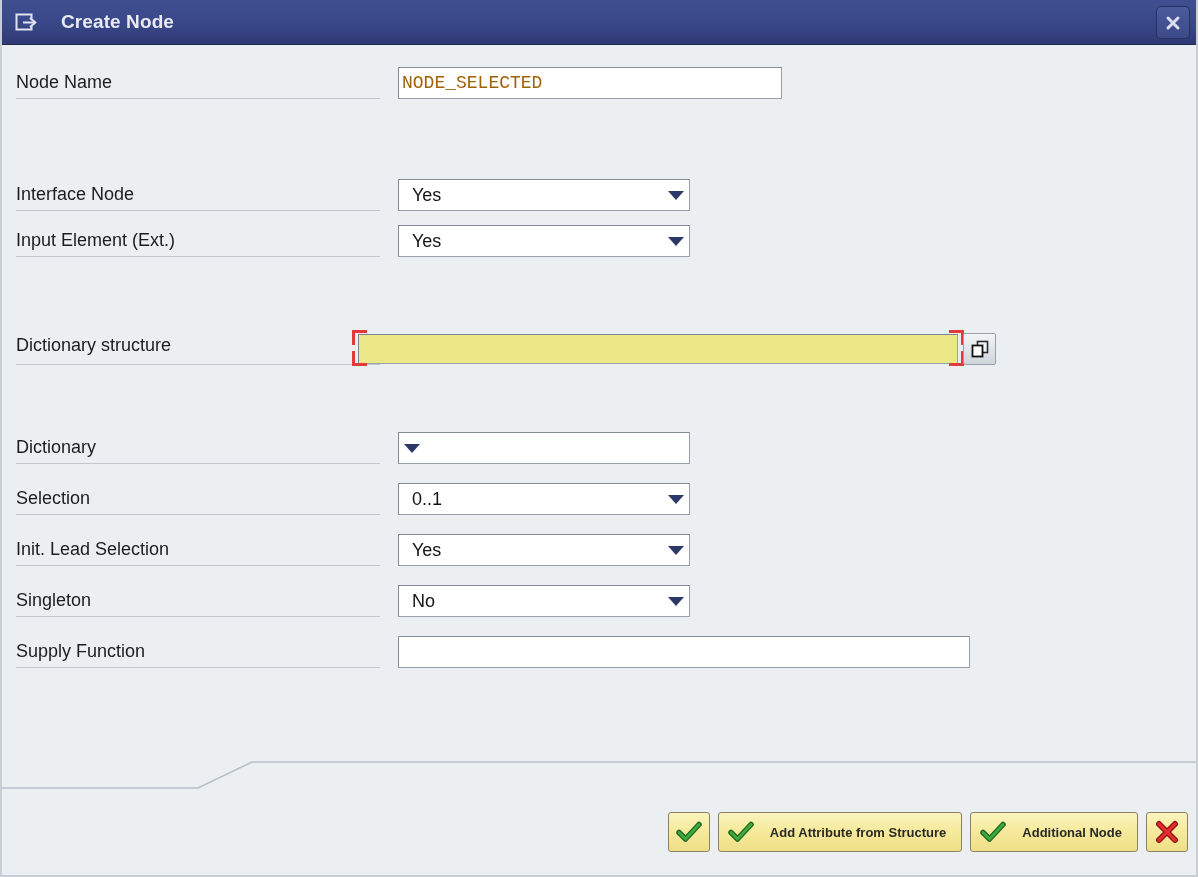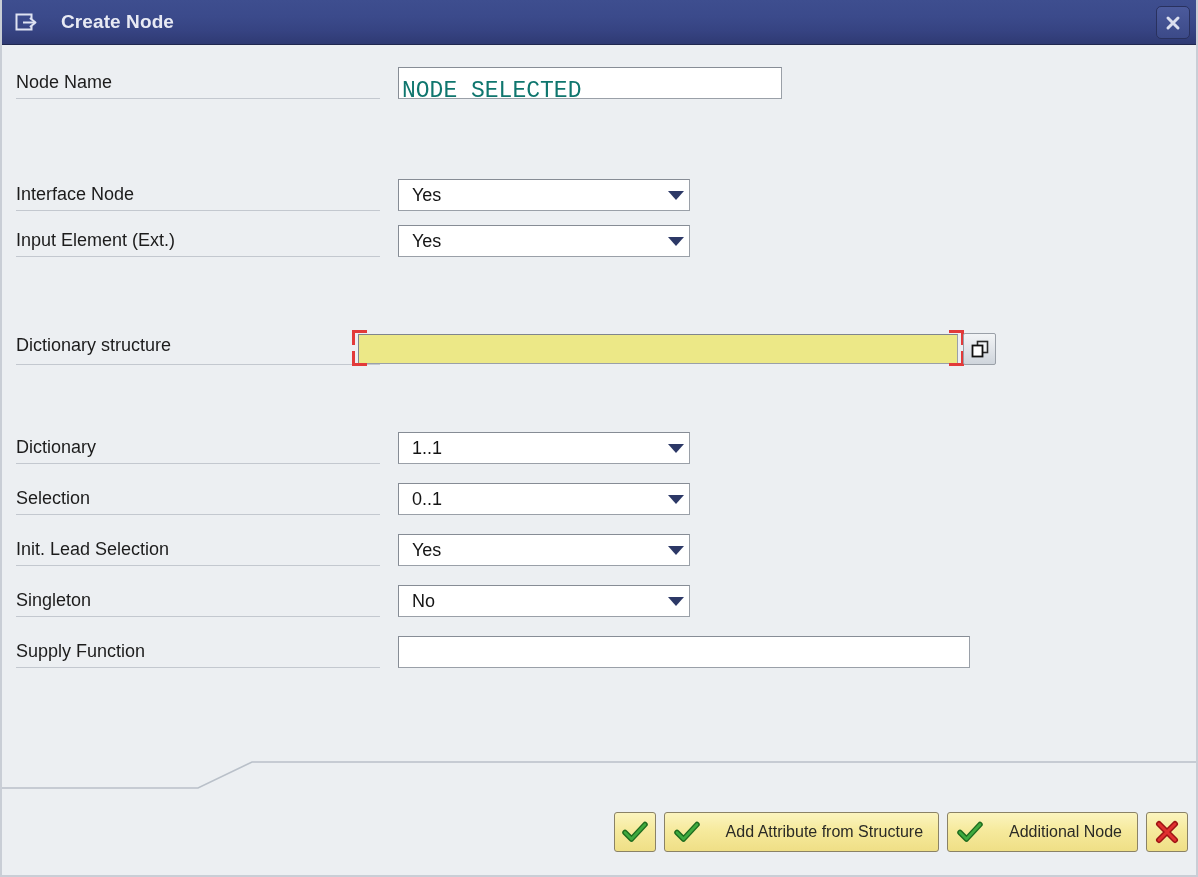--- a/index.html
+++ b/index.html
@@ -106,24 +106,24 @@
   .txt {
     position: absolute;
     top: 0;
     height: 32px;
     box-sizing: border-box;
     background: #ffffff;
     border: 1px solid #9aa0a8;
     border-top-color: #878d96;
     border-left-color: #878d96;
     font-family: "Liberation Mono", monospace;
-    font-size: 23px;
-    color: #0f766e;
+    font-size: 18px;
+    color: #a16207;
     line-height: 30px;
-    padding: 8px 3px;
+    padding: 0 3px;
     white-space: nowrap;
     overflow: hidden;
   }
   .txt.plain {
     font-family: "Liberation Sans", sans-serif;
   }
 
   
   .ddl {
     position: absolute;
@@ -237,25 +237,26 @@
     border: 1px solid #8a8266;
     border-radius: 3px;
     margin-left: 8px;
     display: flex;
     align-items: center;
     cursor: pointer;
     padding: 0 9px;
   }
   .btn.icon-only { padding: 0; width: 42px; justify-content: center; }
   .btn-label {
-    font-size: 16px;
+    font-size: 13px;
     color: #2b2b26;
     white-space: nowrap;
-    margin-left: 26px;
+    margin-left: 16px;
     margin-right: 6px;
+    font-weight: bold;
   }
   .btn svg { display: block; flex: none; }
 </style>
 </head>
 <body>
 
 <div class="dialog">
 
   <div class="titlebar">
     <svg class="title-icon" viewBox="0 0 22 20">
@@ -319,21 +320,20 @@
           <rect x="7.5" y="2.5" width="10" height="11" fill="#f2f4f6" stroke="#2a2a2a" stroke-width="1.6"></rect>
           <rect x="2.5" y="6.5" width="10" height="11" fill="#ffffff" stroke="#111111" stroke-width="1.8"></rect>
         </svg>
       </div>
     </div>
 
     <div class="row" style="top:387px;">
       <div class="lbl">Dictionary</div>
       <div class="lbl-rule" style="width:364px;"></div>
       <div class="ddl" style="left:396px; width:292px;">
-        <span class="ddl-val">1..1</span>
         <span class="ddl-arrow">
             <i></i>
           </span>
       </div>
     </div>
 
     <div class="row" style="top:438px;">
       <div class="lbl">Selection</div>
       <div class="lbl-rule" style="width:364px;"></div>
       <div class="ddl" style="left:396px; width:292px;">

